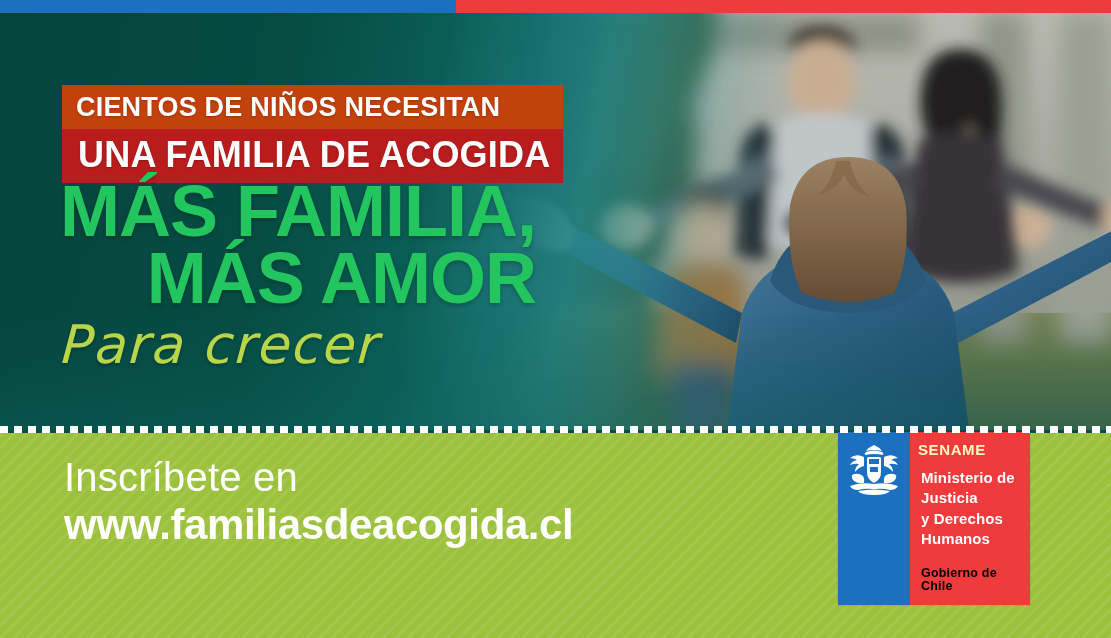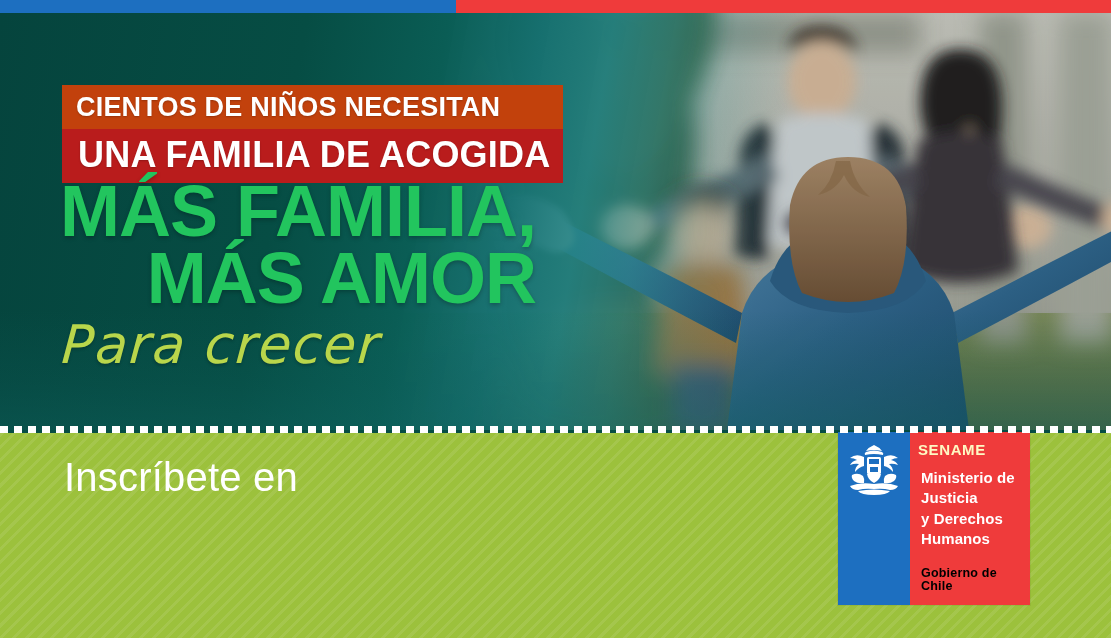--- a/index.html
+++ b/index.html
@@ -247,20 +247,21 @@
     <span class="l2">MÁS AMOR</span>
   </div>
   <div class="script">Para crecer</div>
 
   <div class="dashes"></div>
 
   <div class="band"></div>
 
   <div class="cta">
     <span class="c1">Inscríbete en</span>
+    <span class="c2">www.familiasdeacogida.cl</span>
   </div>
 
   <div class="logo">
     <div class="lblue">
       <div class="crest">
         <svg viewBox="0 0 60 56" aria-hidden="true">
           <g fill="#ffffff">
             <path d="M30 4 q-5 2 -8 6 q6 -1 8 -1 q2 0 8 1 q-3 -4 -8 -6 z"></path>
             <path d="M22 11 q8 -3 16 0 q2 1 1 3 q-9 -2 -18 0 q-1 -2 1 -3 z"></path>
             <rect x="23" y="16" width="14" height="17" rx="1.5"></rect>

